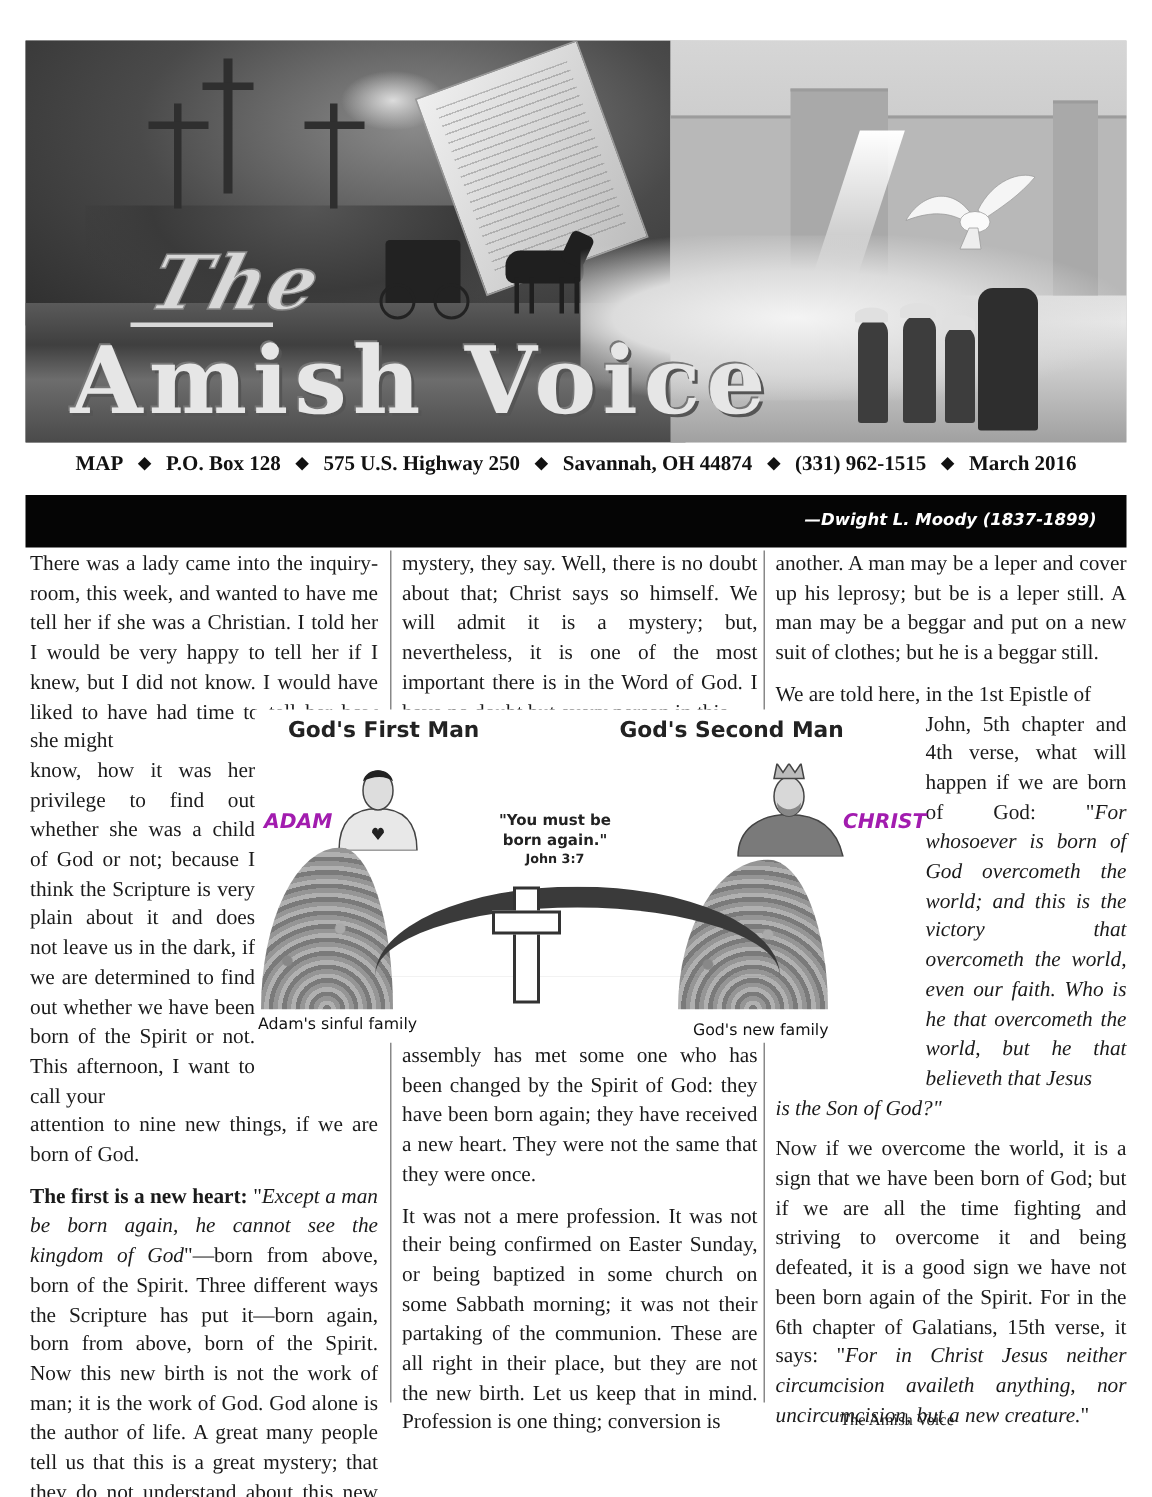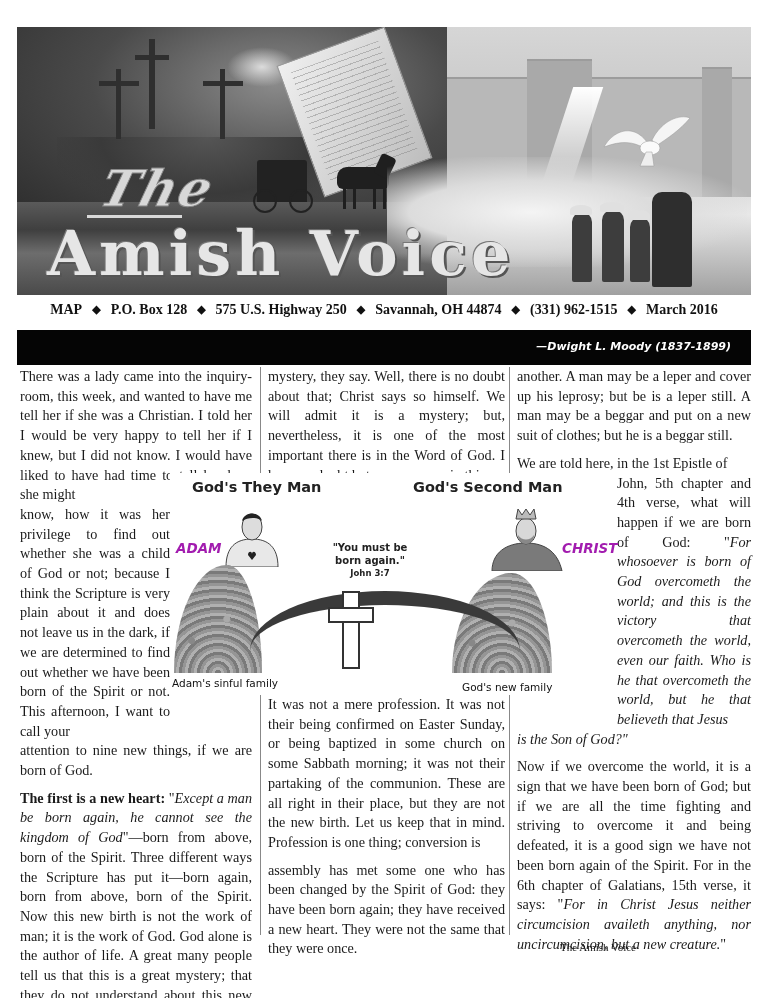--- a/index.html
+++ b/index.html
@@ -224,24 +224,24 @@
   <p>
     <span class="b">The first is a new heart:</span><span> "</span><span class="i">Except a man be born again, he cannot see the kingdom of God</span><span>"—born from above, born of the Spirit. Three different ways the Scripture has put it—born again, born from above, born of the Spirit. Now this new birth is not the work of man; it is the work of God. God alone is the author of life. A great many people tell us that this is a great mystery; that they do not understand about this new birth. It is a</span>
   </p>
 </div>
 
 <div class="col col2">
   <p style="height:328px;margin-bottom:0;">
     <span>mystery, they say. Well, there is no doubt about that; Christ says so himself. We will admit it is a mystery; but, nevertheless, it is one of the most important there is in the Word of God. I have no doubt but every person in this</span>
   </p>
   <p>
+    <span>assembly has met some one who has been changed by the Spirit of God: they have been born again; they have received a new heart. They were not the same that they were once.</span>
+  </p>
+  <p>
     <span>It was not a mere profession. It was not their being confirmed on Easter Sunday, or being baptized in some church on some Sabbath morning; it was not their partaking of the communion. These are all right in their place, but they are not the new birth. Let us keep that in mind. Profession is one thing; conversion is</span>
-  </p>
-  <p>
-    <span>assembly has met some one who has been changed by the Spirit of God: they have been born again; they have received a new heart. They were not the same that they were once.</span>
   </p>
 </div>
 
 <div class="col col3">
   <p>
     <span>another. A man may be a leper and cover up his leprosy; but be is a leper still. A man may be a beggar and put on a new suit of clothes; but he is a beggar still.</span>
   </p>
   <div>
     <div>We are told here, in the 1st Epistle of</div>
     <div style="margin-left:100px;">
@@ -250,21 +250,21 @@
     <p style="margin-bottom:8px;">
       <span class="i">is the Son of God?</span><span class="i">"</span>
     </p>
   </div>
   <p>
     <span>Now if we overcome the world, it is a sign that we have been born of God; but if we are all the time fighting and striving to overcome it and being defeated, it is a good sign we have not been born again of the Spirit. For in the 6th chapter of Galatians, 15th verse, it says: "</span><span class="i">For in Christ Jesus neither circumcision availeth anything, nor uncircumcision, but a new creature.</span><span>"</span>
   </p>
 </div>
 
 <div class="diagram">
-  <div class="dg-heading" style="left:22px;top:6px;">God's They Man</div>
+  <div class="dg-heading" style="left:22px;top:6px;">God's First Man</div>
   <div class="dg-heading" style="left:243px;top:6px;">God's Second Man</div>
 
   <svg class="person" style="left:52px;top:36px;" width="60" height="58" viewBox="0 0 60 58">
     <path d="M4 58 C 4 38, 14 30, 30 30 C 46 30, 56 38, 56 58 Z" fill="#e8e8e8" stroke="#444" stroke-width="1"></path>
     <ellipse cx="30" cy="18" rx="10" ry="13" fill="#ddd" stroke="#444" stroke-width="1"></ellipse>
     <path d="M20 12 C 22 2, 38 2, 40 12 C 36 8, 26 8, 20 12 Z" fill="#222"></path>
     <path d="M26 46 C 26 42, 30 42, 30 45 C 30 42, 34 42, 34 46 L 30 51 Z" fill="#222"></path>
   </svg>
   <div class="dg-name" style="left:6px;top:67px;">ADAM</div>
 

